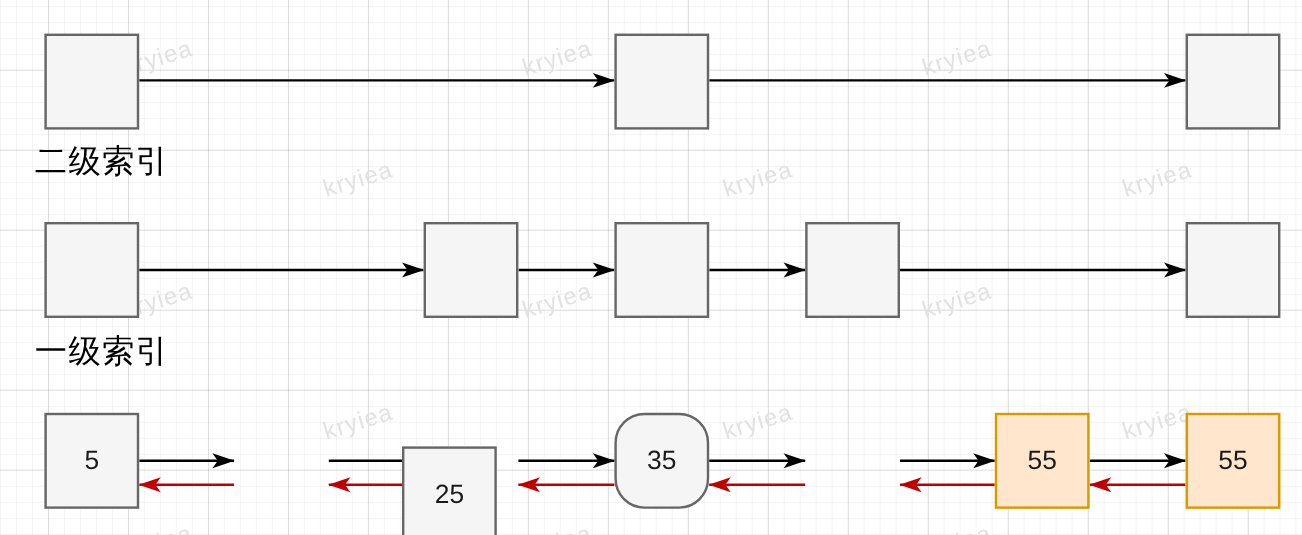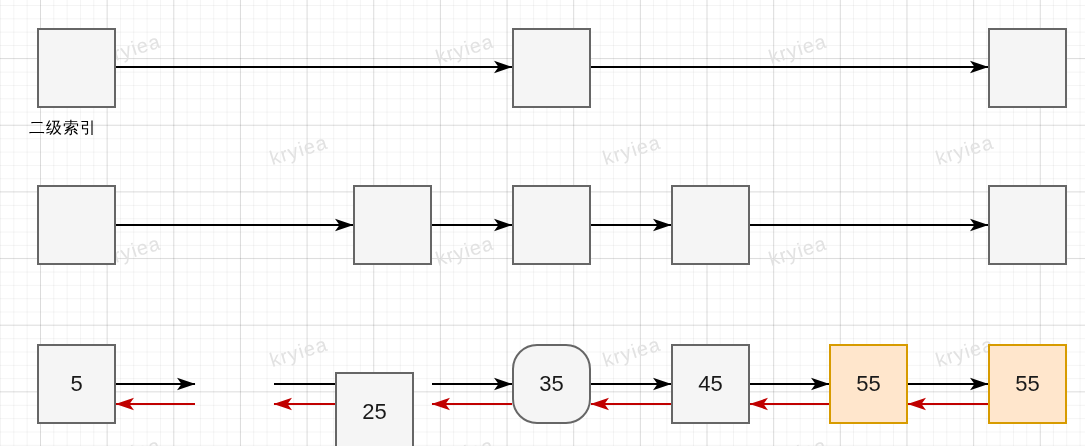--- a/index.html
+++ b/index.html
@@ -33,21 +33,21 @@
     background:var(--node-fill,#f5f5f5);
     border:2px solid var(--node-border,#666666);
     display:flex;align-items:center;justify-content:center;
     font-size:22px;color:var(--text-color,#1a1a1a);
   }
   .node.highlight{
     background:var(--hl-fill,#ffe6cc);
     border-color:var(--hl-border,#d79b00);
   }
   .lvl-label{
-    position:absolute;z-index:3;font-size:16px;line-height:1.15;
+    position:absolute;z-index:3;font-size:27px;line-height:1.15;
     color:#000;letter-spacing:1px;white-space:nowrap;
   }
   #label-l2{left:29px;top:119px;}
   #label-l1{left:29px;top:278px;}
 </style>
 </head>
 <body>
 
 <div id="canvas">
   <div id="watermarks">
@@ -102,19 +102,19 @@
       <div class="node" style="left: 512px; top: 28px;"></div>
       <div class="node" style="left: 988px; top: 28px;"></div>
       <div class="node" style="left: 37px; top: 185px;"></div>
       <div class="node" style="left: 353px; top: 185px;"></div>
       <div class="node" style="left: 512px; top: 185px;"></div>
       <div class="node" style="left: 671px; top: 185px;"></div>
       <div class="node" style="left: 988px; top: 185px;"></div>
       <div class="node" style="left: 37px; top: 344px;">5</div>
       <div class="node" style="left: 335px; top: 344px; margin-top: 28px;">25</div>
       <div class="node" style="left: 512px; top: 344px; border-radius: 25px;">35</div>
-      <div class="node" style="left: 671px; top: 344px;">45</div>
       <div class="node highlight" style="left: 829px; top: 344px;">55</div>
       <div class="node highlight" style="left: 988px; top: 344px;">55</div>
     </div>
 
   <div class="lvl-label" id="label-l2">二级索引</div>
+  <div class="lvl-label" id="label-l1">一级索引</div>
 </div>
 
 </body></html>

